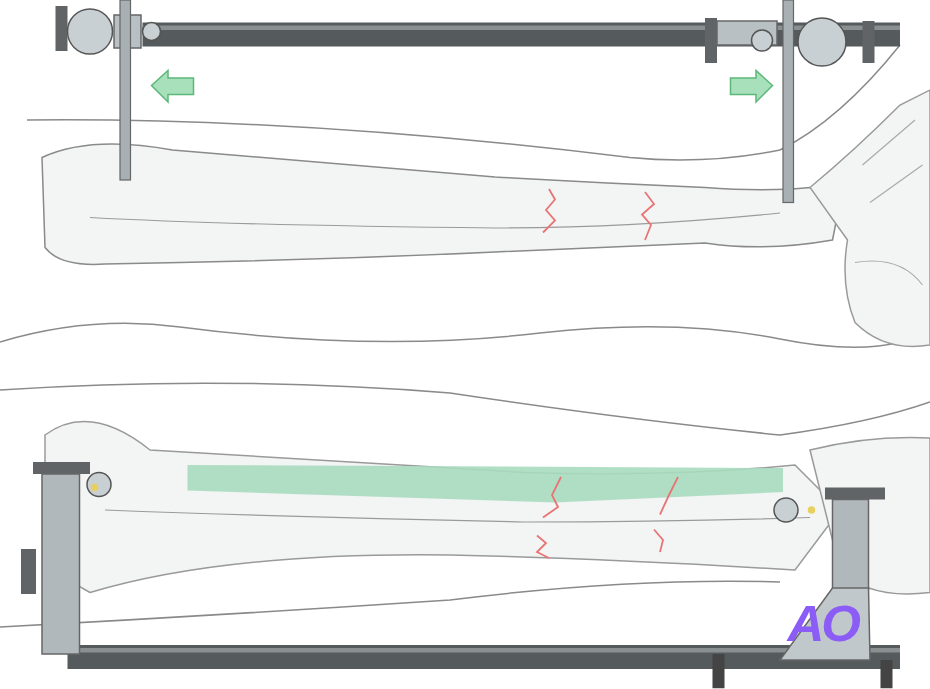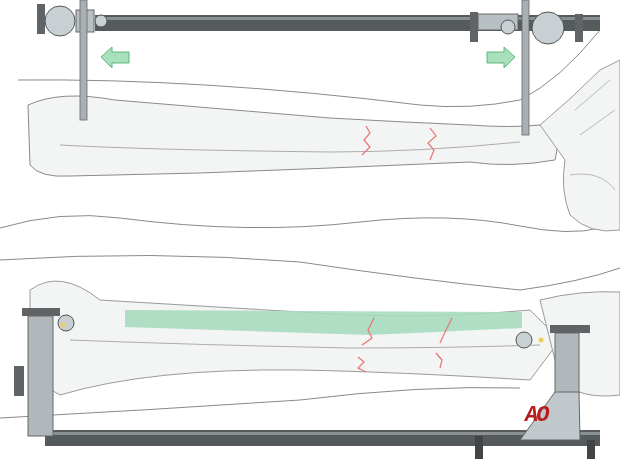--- a/index.html
+++ b/index.html
@@ -1,18 +1,18 @@
 <!DOCTYPE html>
 <html><head>
 <meta charset="utf-8">
 <style>
   html, body { margin:0; padding:0; background:#ffffff; }
   body { width:620px; height:459px; overflow:hidden; position:relative; font-family:"Liberation Sans", sans-serif; }
   svg { position:absolute; left:0; top:0; }
-  .logo { position:absolute; left:525px; top:398px; width:56px; height:36px; color:#b91c1c; font-family:Liberation Mono, monospace; font-size:22px; font-style:italic; font-weight:bold; letter-spacing:-2px; line-height:36px; }
+  .logo { position:absolute; left:525px; top:398px; width:56px; height:36px; color:#8b5cf6; font-family:Liberation Sans, sans-serif; font-size:34px; font-style:italic; font-weight:bold; letter-spacing:-2px; line-height:36px; }
 </style>
 </head>
 <body>
 
 <svg width="620" height="459" viewBox="0 0 620 459">
 
   <path d="M18 80 Q200 78 420 105 Q470 110 520 100 Q560 80 600 30" fill="none" stroke="#8a8a8a" stroke-width="1"></path>
   <path d="M0 228 Q60 210 120 218 Q250 235 360 222 Q450 212 520 226 Q570 236 600 228" fill="none" stroke="#8a8a8a" stroke-width="1"></path>
 
   <path d="M28 105 Q60 90 115 100 L330 118 Q400 122 470 125 Q510 128 540 125 L560 135 L555 160 Q510 168 470 162 L330 168 Q200 174 70 176 Q40 178 30 165 Z" fill="#f3f4f4" stroke="#8a8a8a" stroke-width="1"></path>

